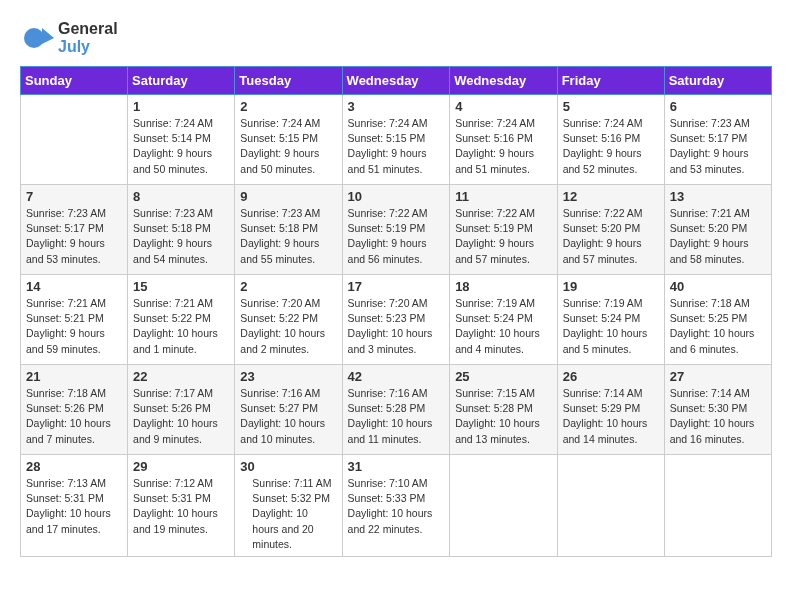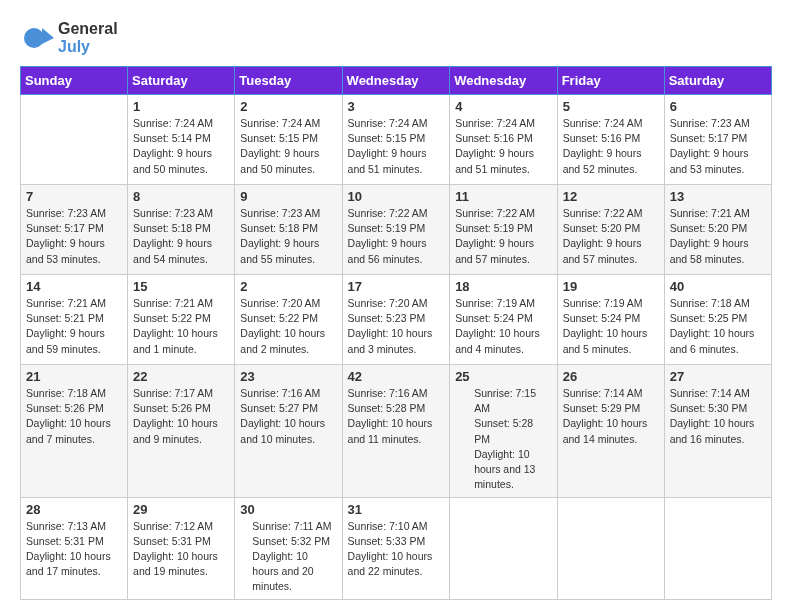--- a/index.html
+++ b/index.html
@@ -251,21 +251,21 @@
 Daylight: 10 hours and 10 minutes.</div>
         </td>
         <td>
           <div class="day-number">42</div>
           <div class="day-info" style="white-space: pre-line;">Sunrise: 7:16 AM
 Sunset: 5:28 PM
 Daylight: 10 hours and 11 minutes.</div>
         </td>
         <td>
           <div class="day-number">25</div>
-          <div class="day-info" style="white-space: pre-line; margin-left: 19px;">Sunrise: 7:15 AM
+          <div class="day-info" style="white-space: pre-line;">Sunrise: 7:15 AM
 Sunset: 5:28 PM
 Daylight: 10 hours and 13 minutes.</div>
         </td>
         <td>
           <div class="day-number">26</div>
           <div class="day-info" style="white-space: pre-line;">Sunrise: 7:14 AM
 Sunset: 5:29 PM
 Daylight: 10 hours and 14 minutes.</div>
         </td>
         <td>

